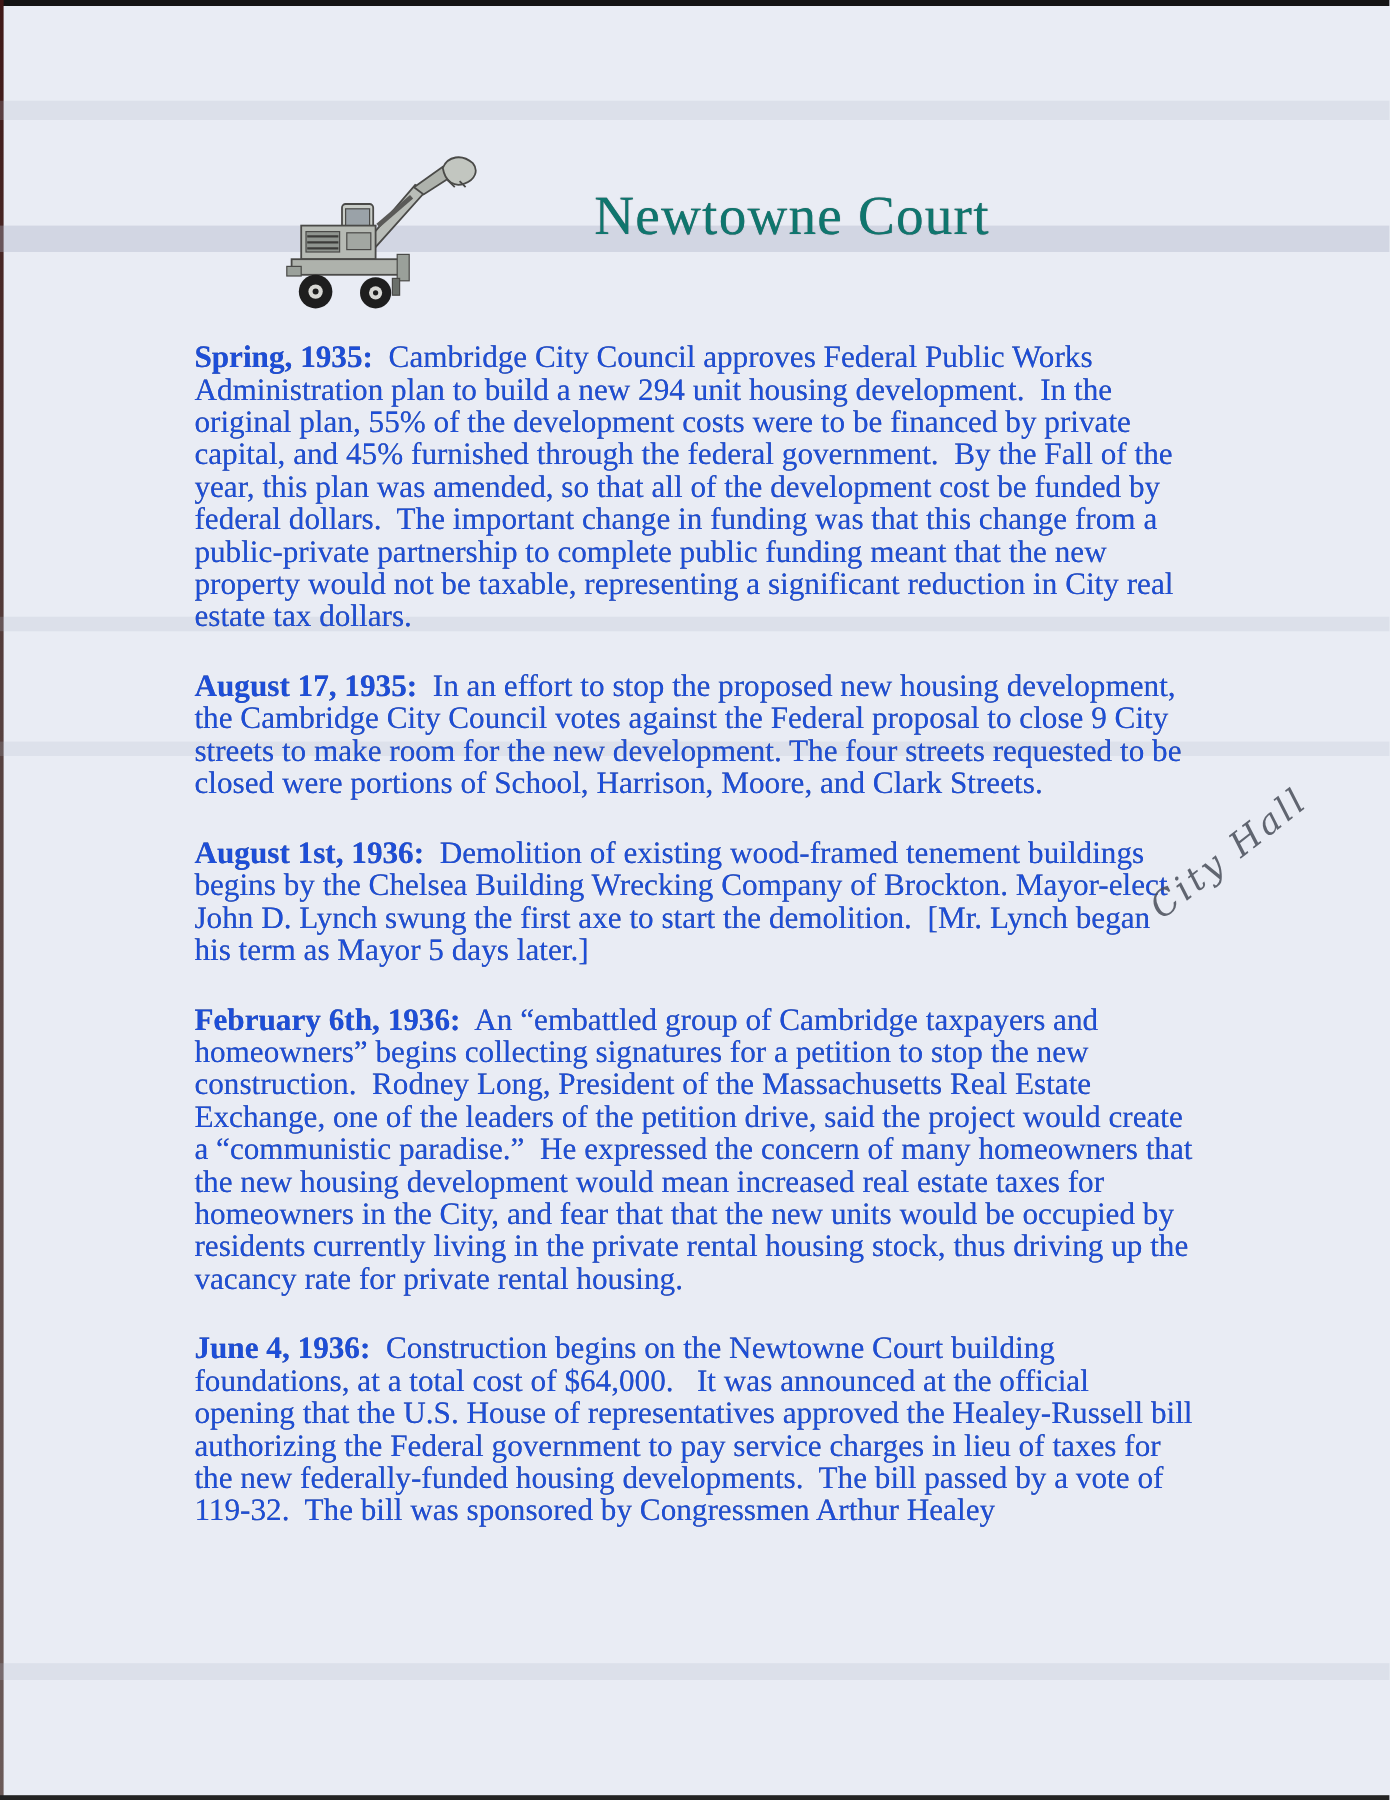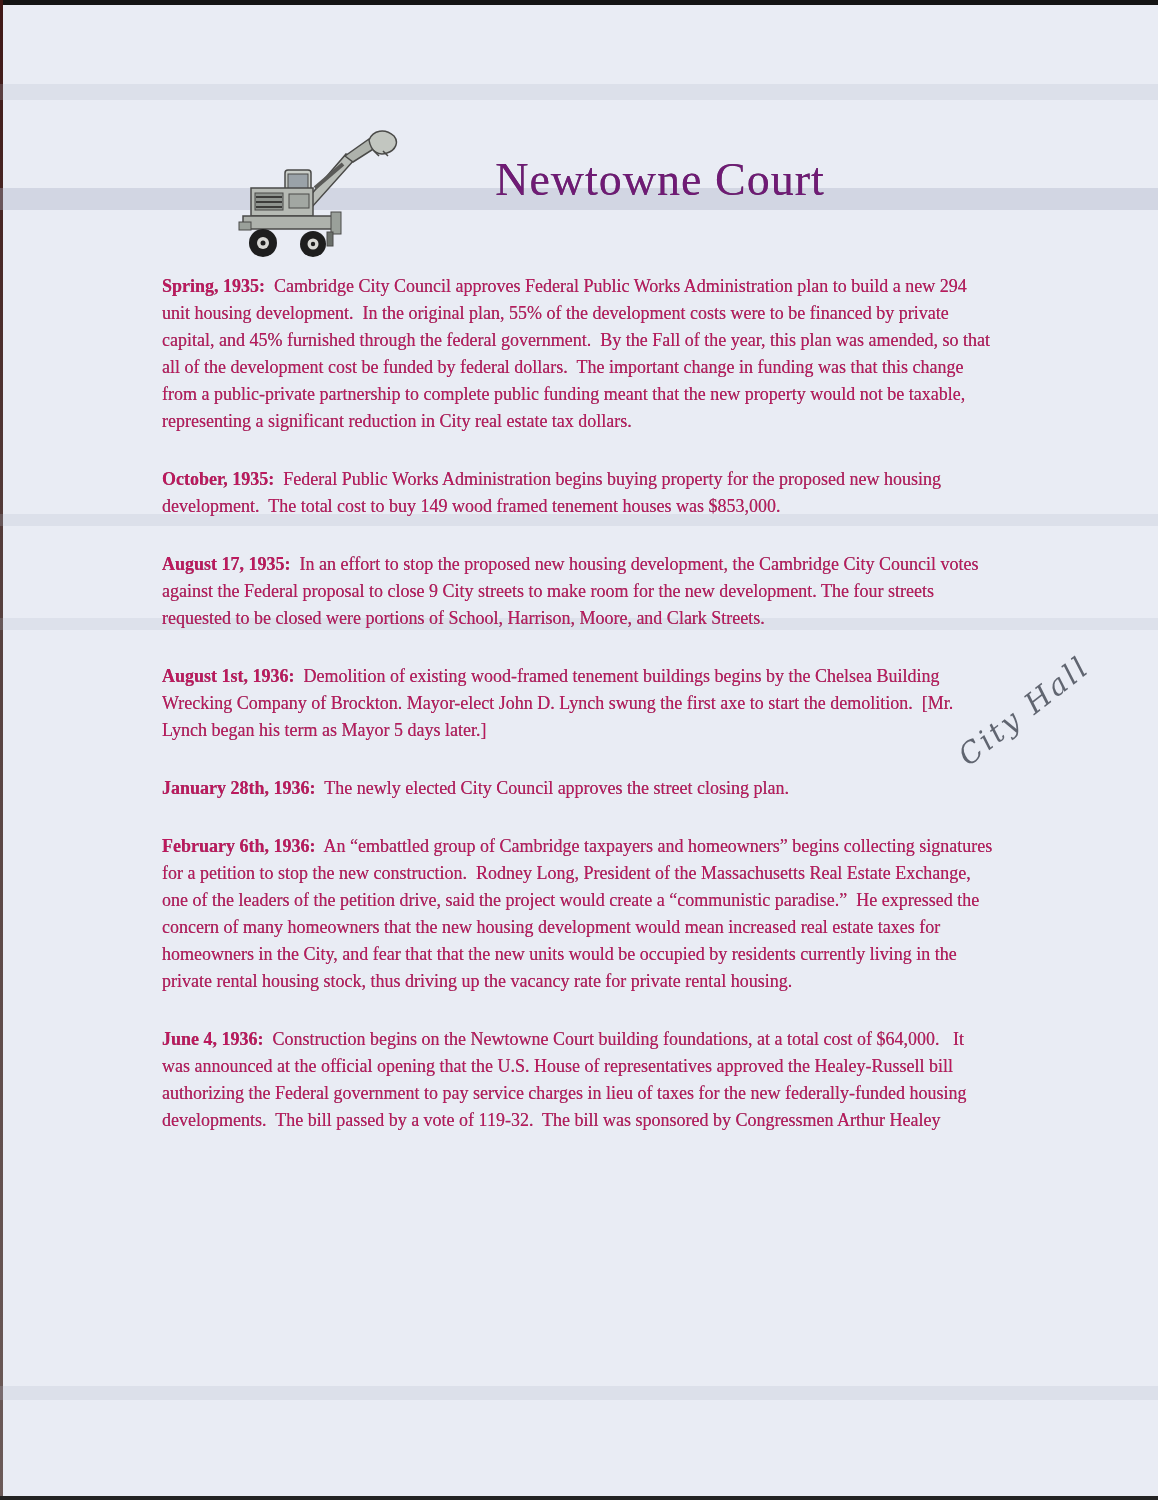--- a/index.html
+++ b/index.html
@@ -22,36 +22,36 @@
   .scan-band   { position:absolute; left:0; width:100%; pointer-events:none; }
   .band-1 { top:84px;  height:16px; background:rgba(175,183,200,0.22); }
   .band-2 { top:188px; height:22px; background:rgba(168,176,196,0.35); }
   .band-3 { top:514px; height:12px; background:rgba(175,183,200,0.22); }
   .band-4 { top:618px; height:12px; background:rgba(175,183,200,0.20); }
   .band-5 { top:1386px; height:14px; background:rgba(175,183,200,0.22); }
 
   
   .title-block {
     position:absolute; left:340px; top:148px; width:640px;
-    text-align:center; color:#701a75;
+    text-align:center; color:#0f766e;
   }
   .title-line {
     font-size:46px; line-height:63px; letter-spacing:1px;
     text-shadow:0 0 0.6px rgba(32,32,42,0.7);
   }
 
   
   .excavator {
     position:absolute; left:233px; top:130px; width:168px; height:132px;
   }
 
   
   .content {
-    position:absolute; left:162px; top:273px; width:832px;
-    color:#be185d; font-size:18px; line-height:27px;
+    position:absolute; left:162px; top:284px; width:832px;
+    color:#1d4ed8; font-size:26px; line-height:27px;
     text-shadow:0 0 0.5px rgba(42,42,51,0.65);
   }
   .entry { margin:0 0 31px 0; white-space:pre-wrap; }
   .entry-label { font-weight:bold; }
 
   
   .annotation {
     position:absolute; left:962px; top:742px; width:160px;
     transform:rotate(-38deg); transform-origin:left center;
     font-family:"DejaVu Serif", serif; font-style:italic;
@@ -107,21 +107,19 @@
     <rect x="94" y="102" width="6" height="14" fill="#6a6f6a" stroke="#4a4a48" stroke-width="1"></rect>
   </svg>
 </div>
 
 <div class="title-block">
   <div class="title-line">Newtowne Court</div>
 </div>
 
 <div class="content">
     <div class="entry"><span class="entry-label">Spring, 1935:</span><span class="entry-text">  Cambridge City Council approves Federal Public Works Administration plan to build a new 294 unit housing development.  In the original plan, 55% of the development costs were to be financed by private capital, and 45% furnished through the federal government.  By the Fall of the year, this plan was amended, so that all of the development cost be funded by federal dollars.  The important change in funding was that this change from a public-private partnership to complete public funding meant that the new property would not be taxable, representing a significant reduction in City real estate tax dollars.</span></div>
-    <div class="entry"><span class="entry-label">October, 1935:</span><span class="entry-text">  Federal Public Works Administration begins buying property for the proposed new housing development.  The total cost to buy 149 wood framed tenement houses was $853,000.</span></div>
     <div class="entry"><span class="entry-label">August 17, 1935:</span><span class="entry-text">  In an effort to stop the proposed new housing development, the Cambridge City Council votes against the Federal proposal to close 9 City streets to make room for the new development. The four streets requested to be closed were portions of School, Harrison, Moore, and Clark Streets.</span></div>
     <div class="entry"><span class="entry-label">August 1st, 1936:</span><span class="entry-text">  Demolition of existing wood-framed tenement buildings begins by the Chelsea Building Wrecking Company of Brockton. Mayor-elect John D. Lynch swung the first axe to start the demolition.  [Mr. Lynch began his term as Mayor 5 days later.]</span></div>
-    <div class="entry"><span class="entry-label">January 28th, 1936:</span><span class="entry-text">  The newly elected City Council approves the street closing plan.</span></div>
     <div class="entry"><span class="entry-label">February 6th, 1936:</span><span class="entry-text">  An “embattled group of Cambridge taxpayers and homeowners” begins collecting signatures for a petition to stop the new construction.  Rodney Long, President of the Massachusetts Real Estate Exchange, one of the leaders of the petition drive, said the project would create a “communistic paradise.”  He expressed the concern of many homeowners that the new housing development would mean increased real estate taxes for homeowners in the City, and fear that that the new units would be occupied by residents currently living in the private rental housing stock, thus driving up the vacancy rate for private rental housing.</span></div>
     <div class="entry"><span class="entry-label">June 4, 1936:</span><span class="entry-text">  Construction begins on the Newtowne Court building foundations, at a total cost of $64,000.   It was announced at the official opening that the U.S. House of representatives approved the Healey-Russell bill authorizing the Federal government to pay service charges in lieu of taxes for the new federally-funded housing developments.  The bill passed by a vote of 119-32.  The bill was sponsored by Congressmen Arthur Healey</span></div>
   </div>
 
 <div class="annotation">City Hall</div>
 
 </body></html>

